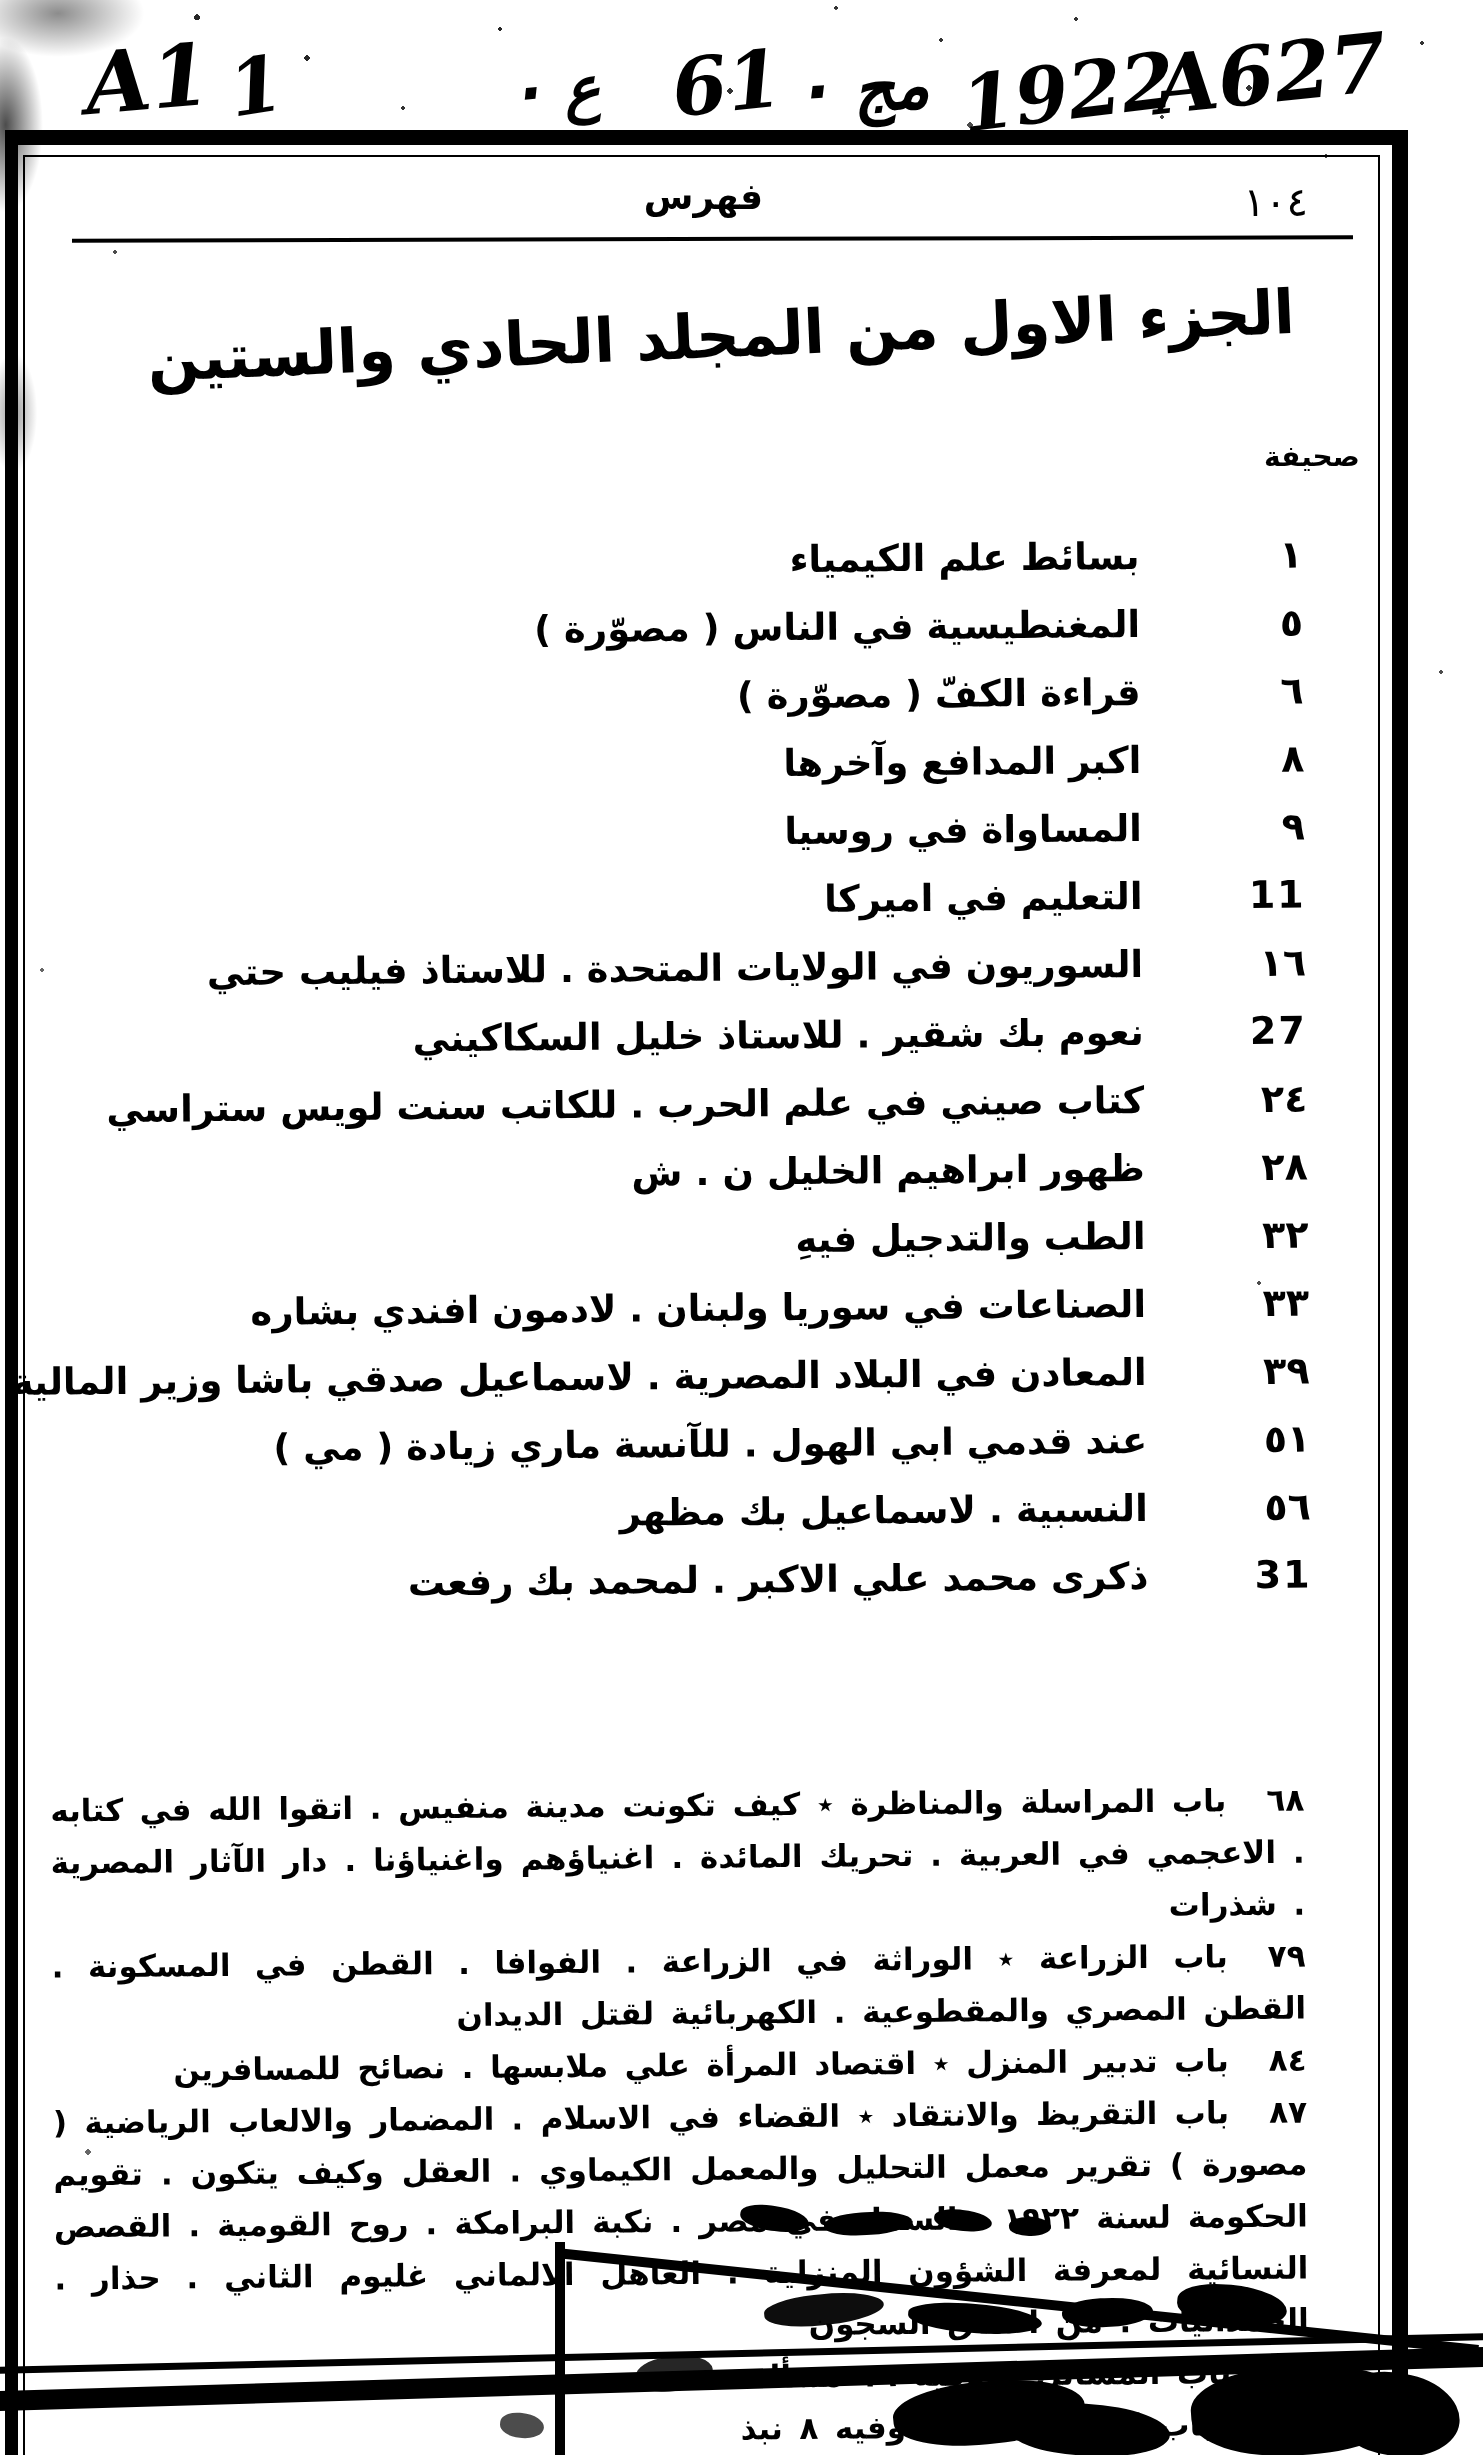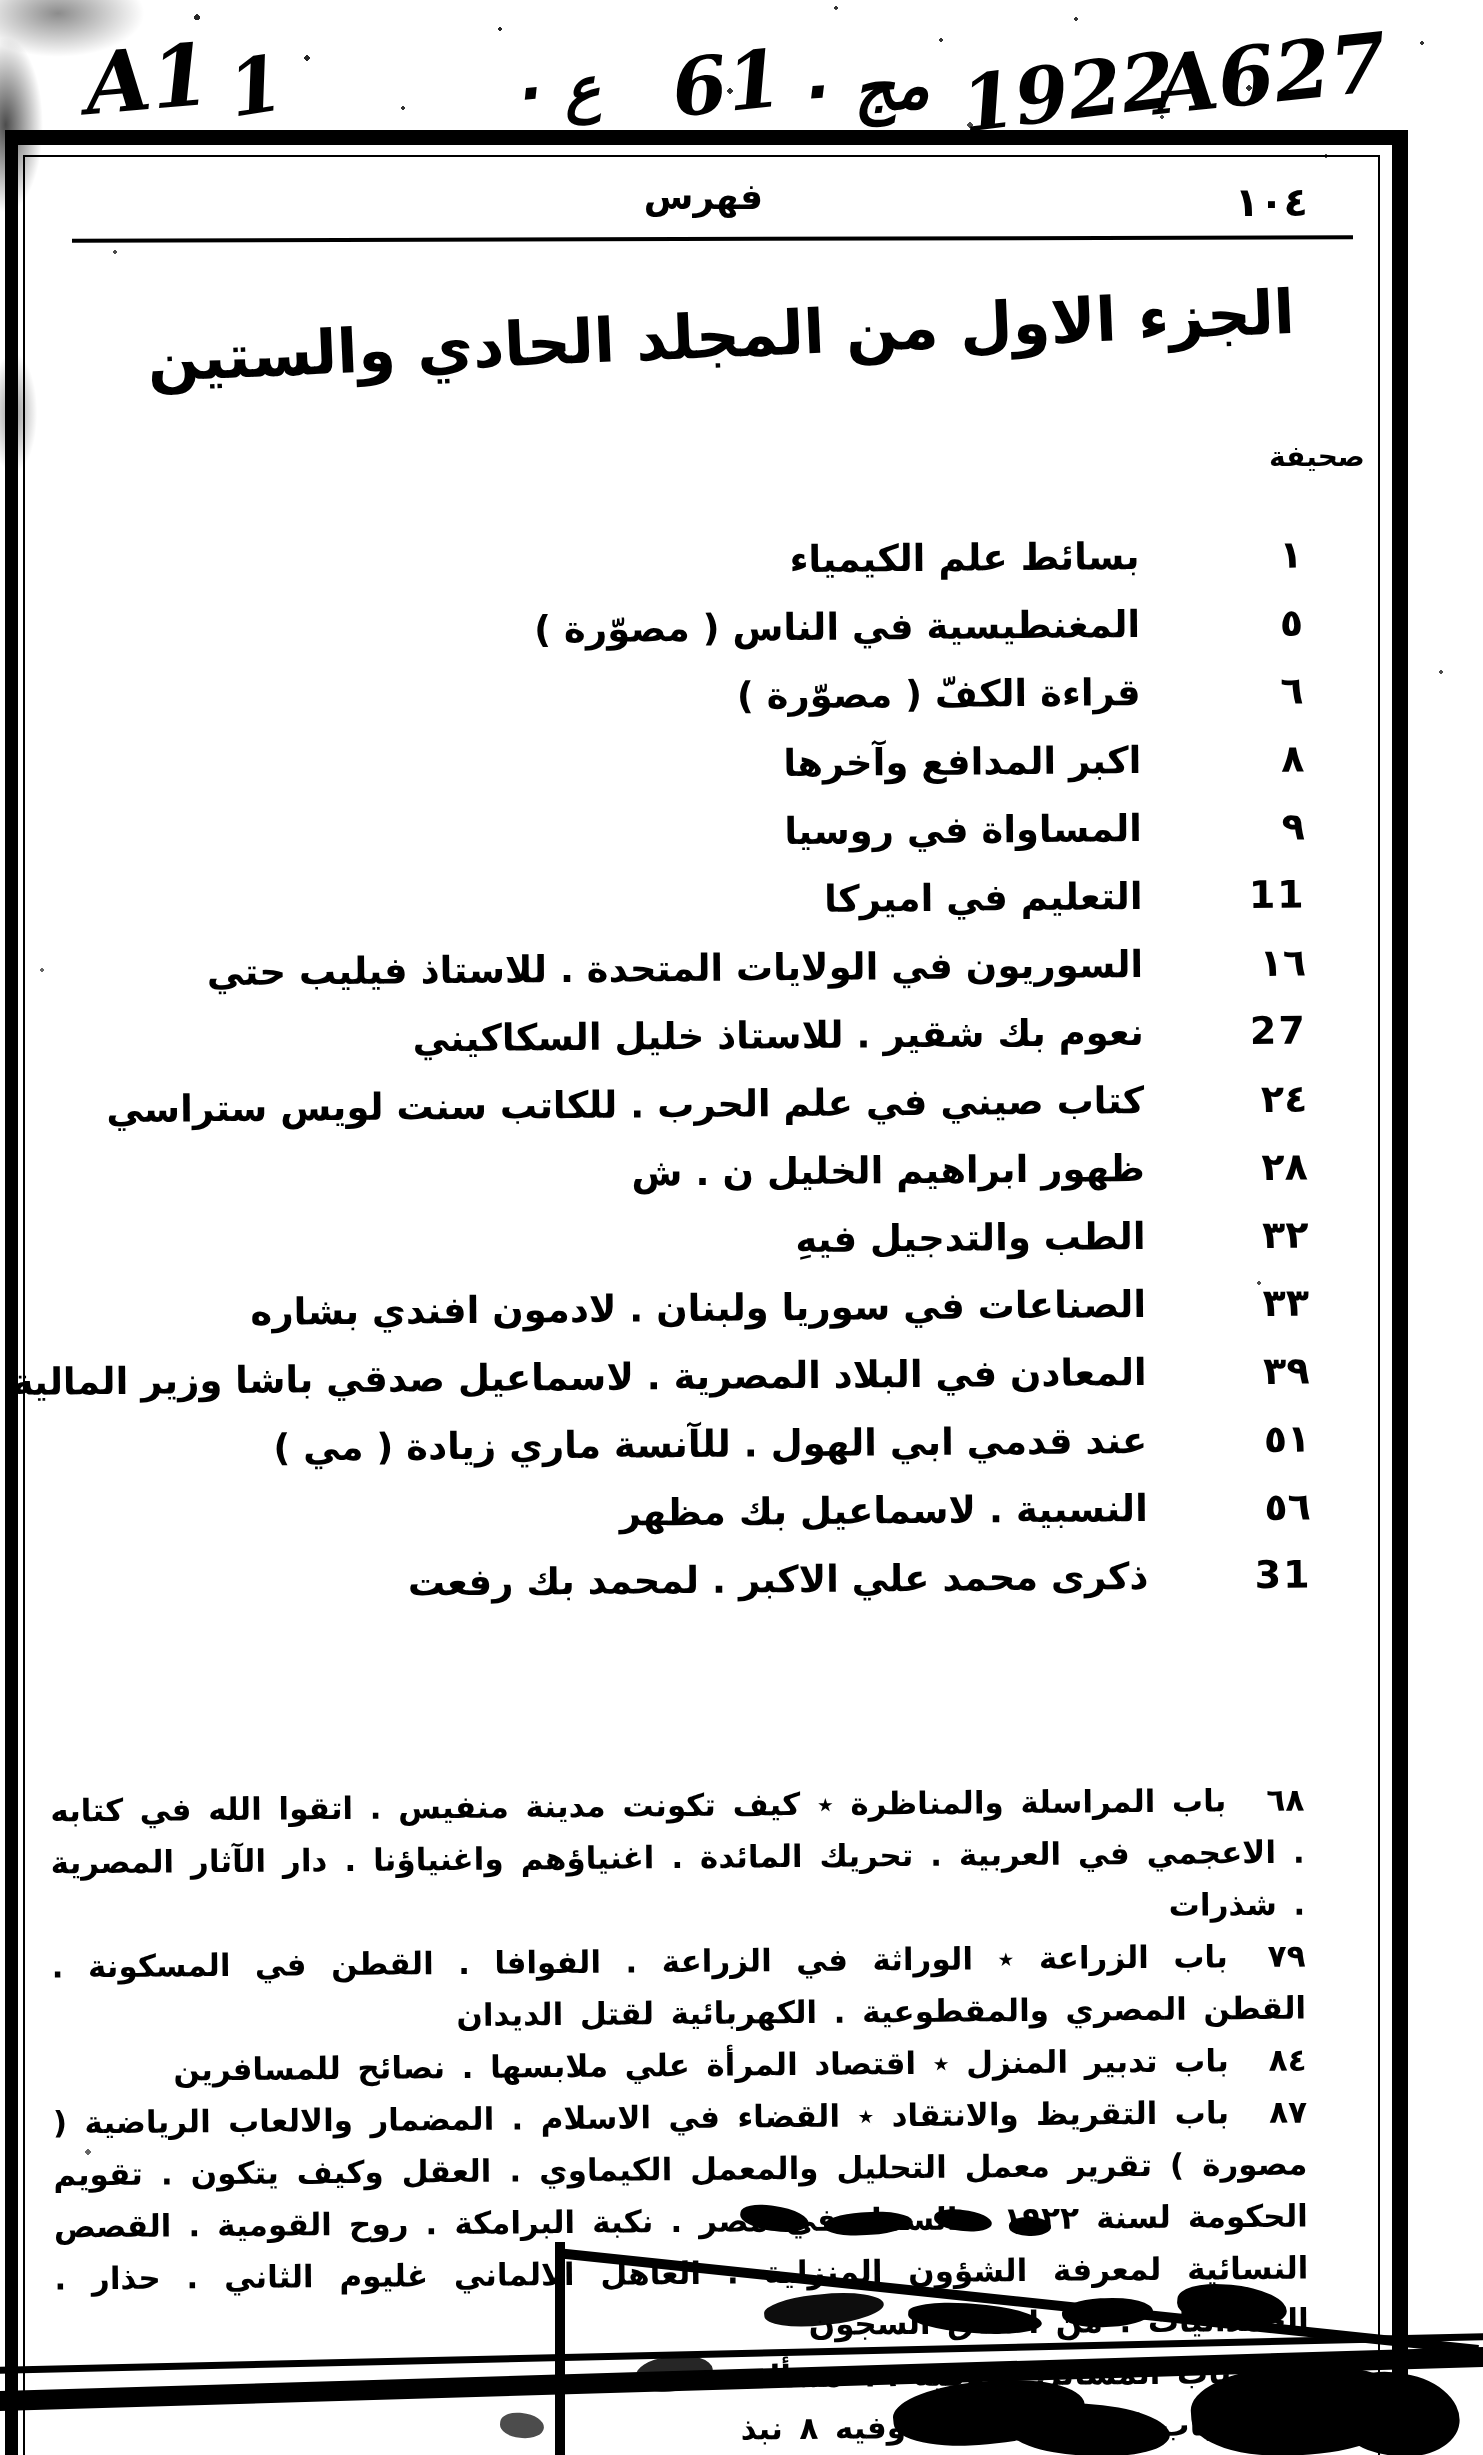--- a/index.html
+++ b/index.html
@@ -54,31 +54,31 @@
     border-top:2.9px solid #000;border-left:2.9px solid #000;border-right:2.9px solid #000;
     box-sizing:border-box;z-index:1;
   }
   
   .index-heading{
     position:absolute;left:29px;top:176px;width:1349px;text-align:center;
     font-size:36px;font-weight:700;z-index:2;
   }
   .page-number{
     position:absolute;left:1212px;top:179px;width:96px;text-align:right;
-    font-size:40px;font-weight:700;z-index:2;letter-spacing:3.8px;
+    font-size:40px;font-weight:400;z-index:2;letter-spacing:3.8px;
   }
   .header-rule{position:absolute;left:72px;top:237px;width:1281px;height:3.8px;background:#000;z-index:2;transform:rotate(-0.15deg);}
   
   .volume-title{
     position:absolute;left:82px;top:300px;width:1278px;margin:0;text-align:center;
     font-size:61px;font-weight:700;white-space:nowrap;letter-spacing:1px;
     transform:rotate(-2.4deg);z-index:2;
   }
   .column-label{
-    position:absolute;left:1264px;top:440px;width:106px;text-align:center;
+    position:absolute;left:1264px;top:440px;width:106px;text-align:left;
     font-size:28px;font-weight:700;z-index:2;
   }
   
   .entries{
     position:absolute;left:58px;top:526px;width:1249px;z-index:2;
     transform:rotate(-0.5deg);
   }
   .entry{display:flex;align-items:center;height:68px;}
   .entry-num{
     flex:0 0 75px;text-align:right;font-size:38px;font-weight:700;

